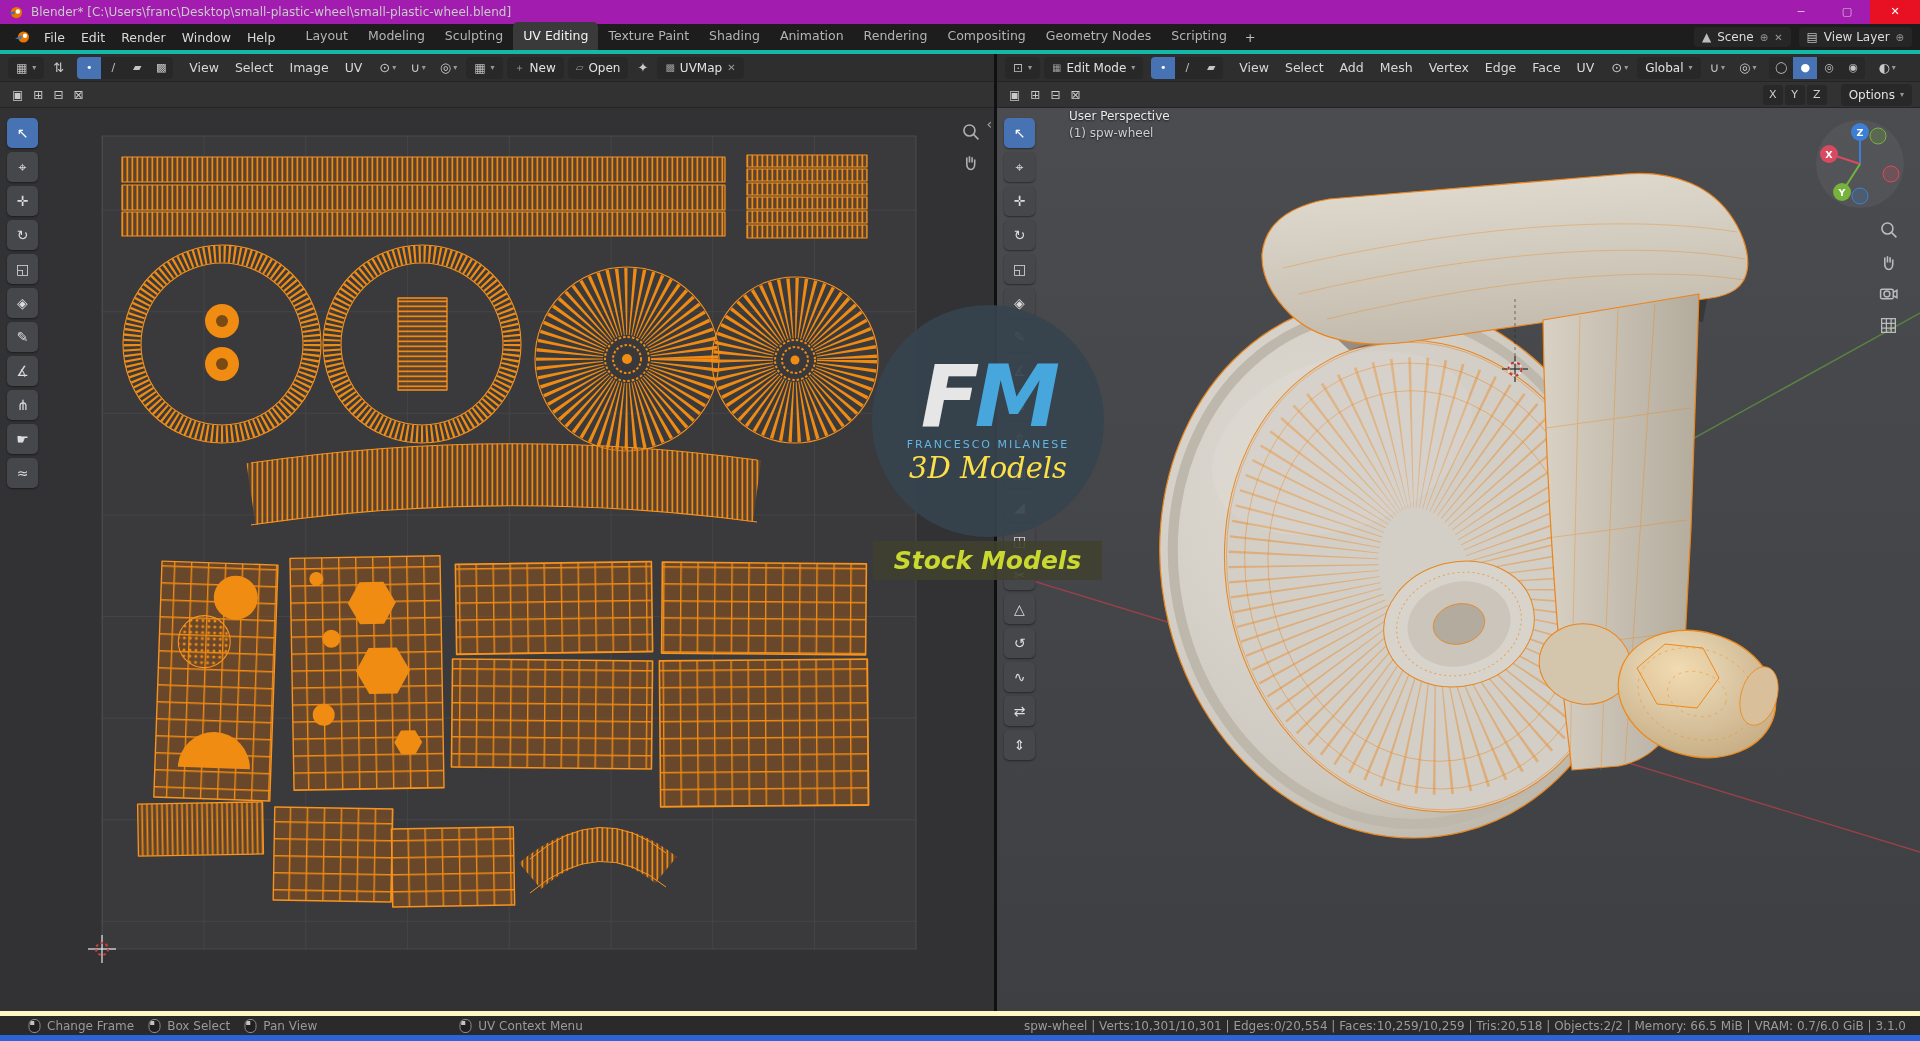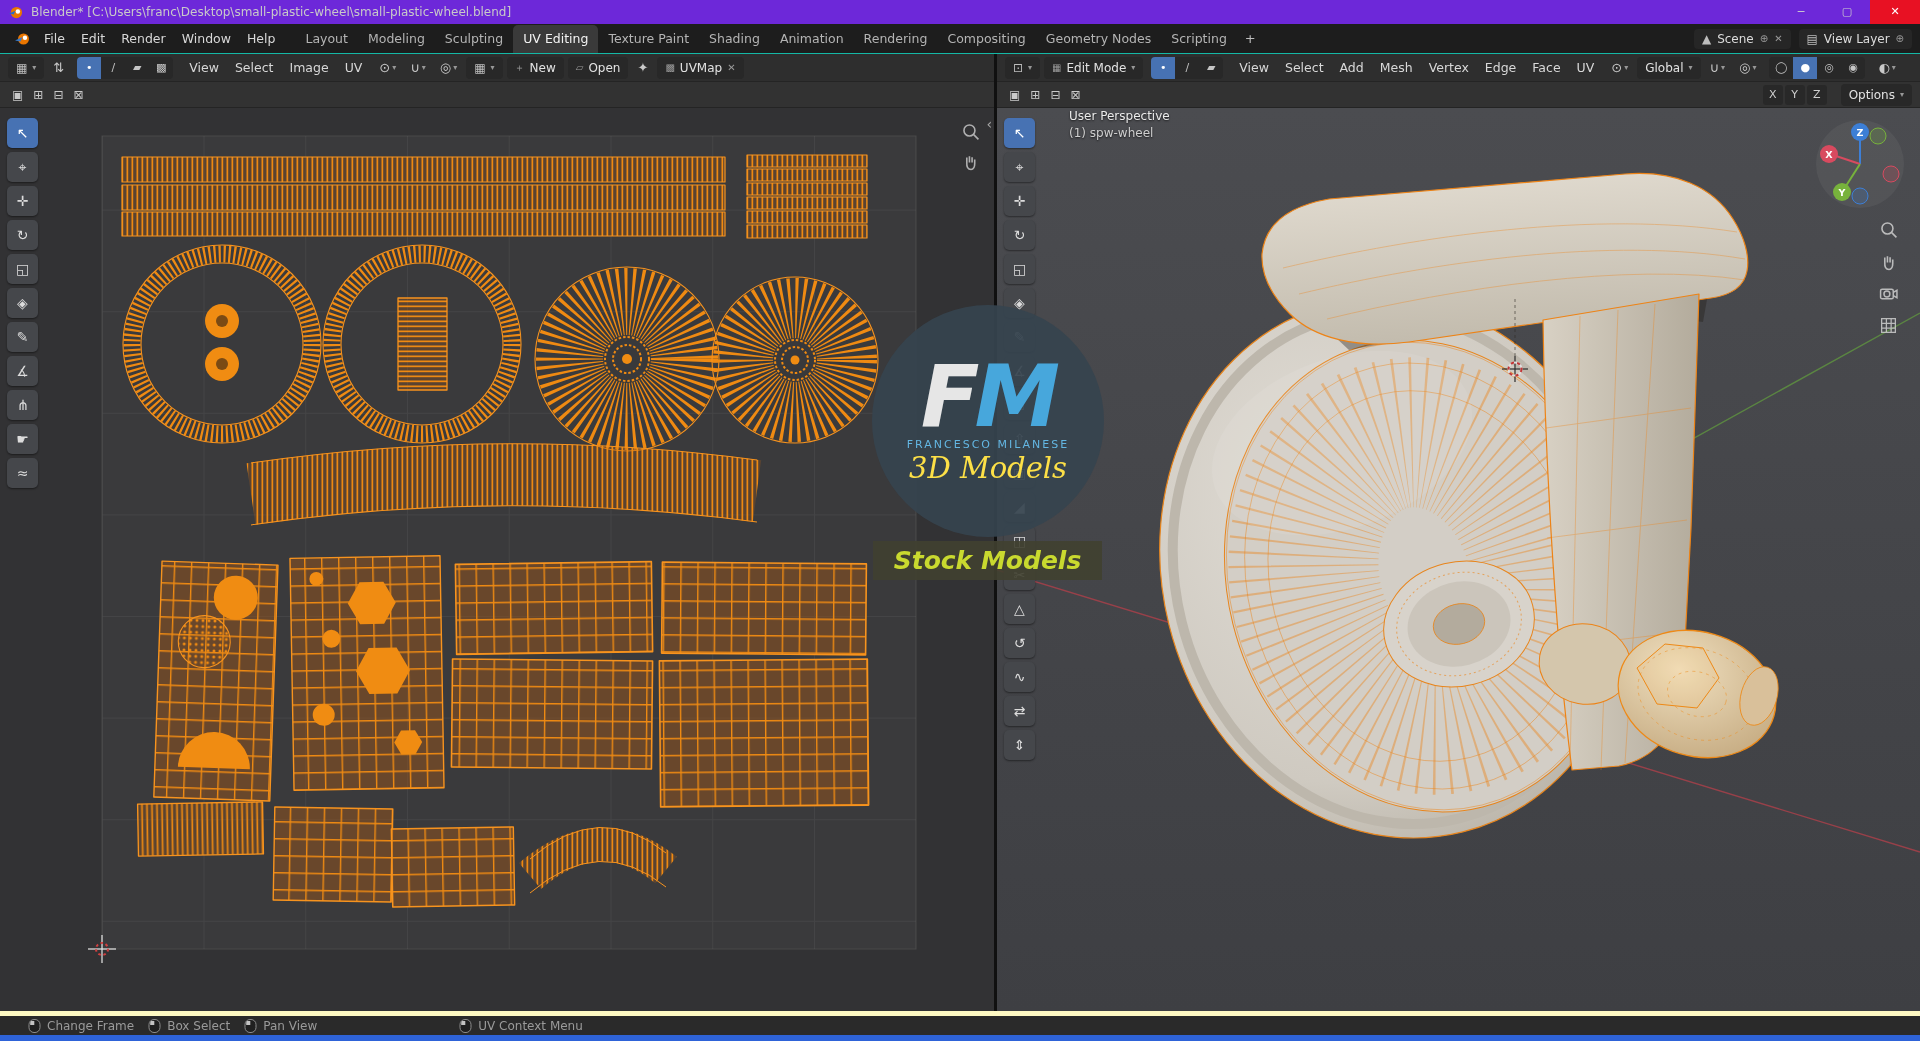--- a/index.html
+++ b/index.html
@@ -1,28 +1,28 @@
 <!DOCTYPE html>
 <html><head>
 <meta charset="utf-8">
 <style>
 *{margin:0;padding:0;box-sizing:border-box}
 html,body{width:1920px;height:1041px;overflow:hidden}
 body{background:#1d1d1d;font-family:"DejaVu Sans","Liberation Sans",sans-serif;color:#d6d6d6;position:relative}
 button{font-family:inherit;cursor:default}
 
 
-.titlebar{height:24px;display:flex;align-items:center;background:#6d28d9;font-size:12px;color:#c9c9c9;padding-left:8px;gap:8px}
+.titlebar{height:24px;display:flex;align-items:center;background:#a21caf;font-size:12px;color:#c9c9c9;padding-left:8px;gap:8px}
 .blogo{width:15px;height:15px;flex:0 0 auto}
 .win-controls{margin-left:auto;display:flex;height:100%}
 .wc{width:46px;height:100%;border:none;background:transparent;color:#cfcfcf;font-size:11px;line-height:24px}
 .wc.close{background:#e81123;color:#fff;width:50px}
 
 
-.topbar{height:30px;display:flex;align-items:center;background:#1d1d1d;padding:0 8px;font-size:12.5px;border-bottom:1px solid #14b8a6}
+.topbar{height:30px;display:flex;align-items:center;background:#1d1d1d;padding:0 8px;font-size:12.5px;border-bottom:4px solid #14b8a6}
 .app-menu{background:none;border:none;width:28px;display:flex;align-items:center;justify-content:center}
 .menus{display:flex}
 .menu-item{background:none;border:none;color:#d8d8d8;font-size:12.5px;padding:3px 8px;border-radius:4px}
 .ws-tabs{display:flex;margin-left:12px;align-items:flex-end;align-self:flex-end}
 .ws-tab{background:none;border:none;color:#b4b4b4;font-size:12.5px;padding:6px 10px 7px;border-radius:5px 5px 0 0}
 .ws-tab.active{background:#3a3a3a;color:#f2f2f2}
 .ws-add{background:none;border:none;color:#bdbdbd;font-size:13px;padding:4px 8px}
 .tb-right{margin-left:auto;display:flex;gap:8px;align-items:center;font-size:12px}
 .dblock{display:flex;align-items:center;gap:6px;background:#262626;border-radius:4px;padding:3px 8px;color:#dcdcdc}
 .ico{color:#bdbdbd;font-size:12px}
@@ -615,14 +615,15 @@
       </span>
 
       <span class="sb-item">
         <svg width="13" height="16" viewBox="0 0 13 16">
           <rect x="1" y="1.5" width="11" height="13" rx="5" fill="#202020" stroke="#8c8c8c"></rect>
           <path d="M3,3 h3.3 v4 H2.2 v-2.2 a3,3 0 0 1 0.8,-1.8z" fill="#c4c4c4"></path>
         </svg>
         <span>UV Context Menu</span>
       </span>
     </div>
+  <div class="sb-right">spw-wheel | Verts:10,301/10,301 | Edges:0/20,554 | Faces:10,259/10,259 | Tris:20,518 | Objects:2/2 | Memory: 66.5 MiB | VRAM: 0.7/6.0 GiB | 3.1.0</div>
 </div>
 <div class="accentbar"></div>
 
 </body></html>

